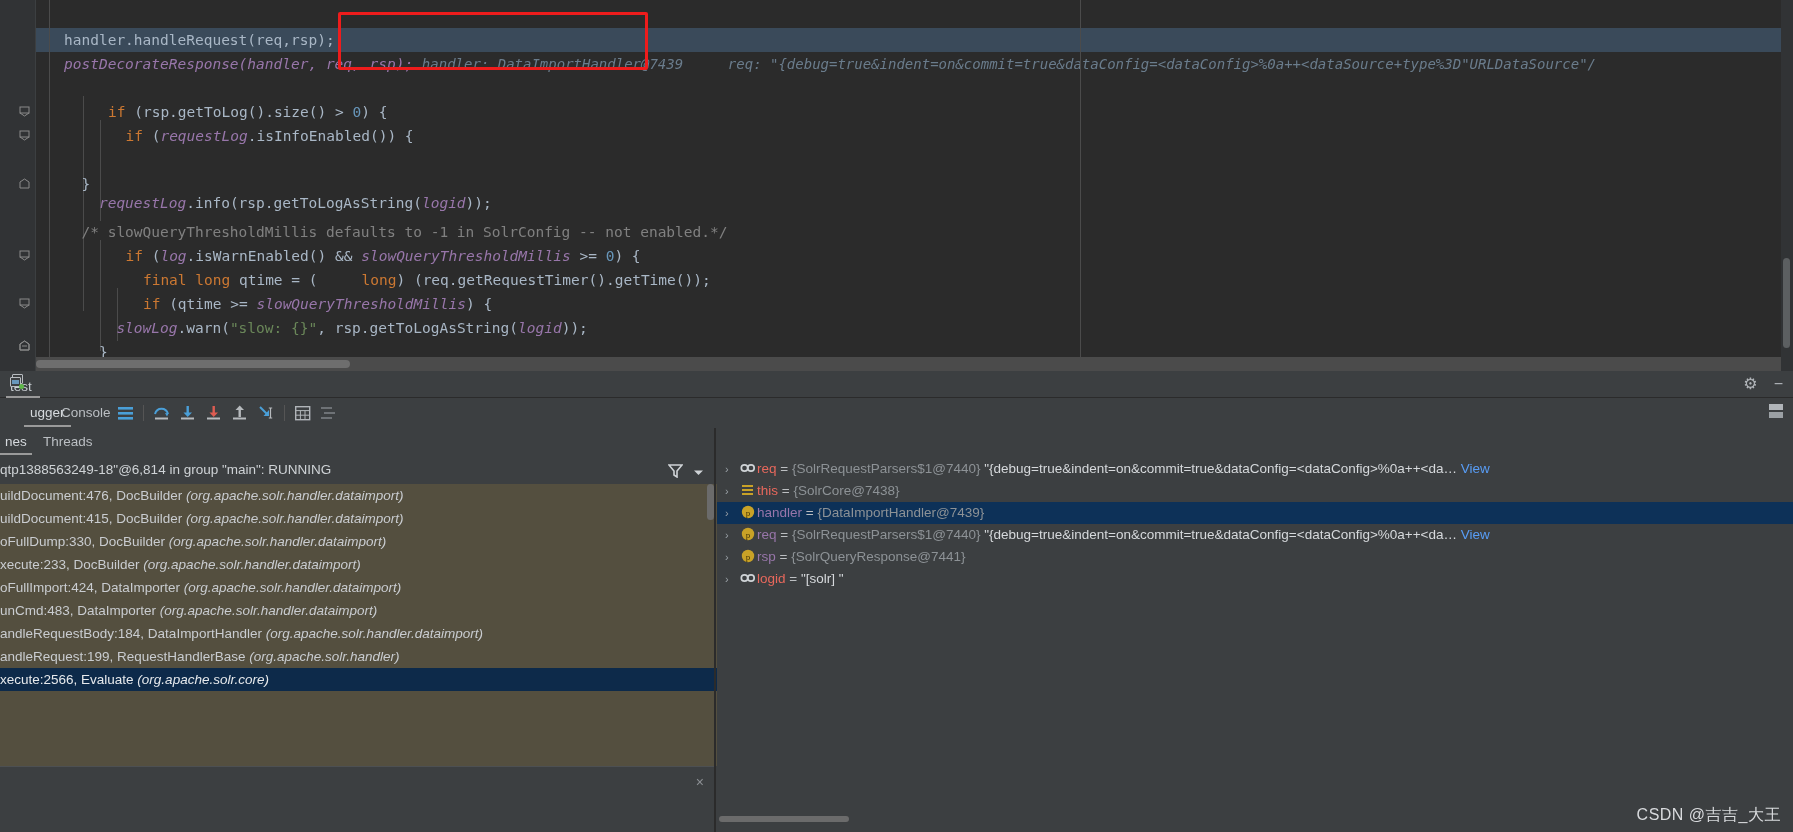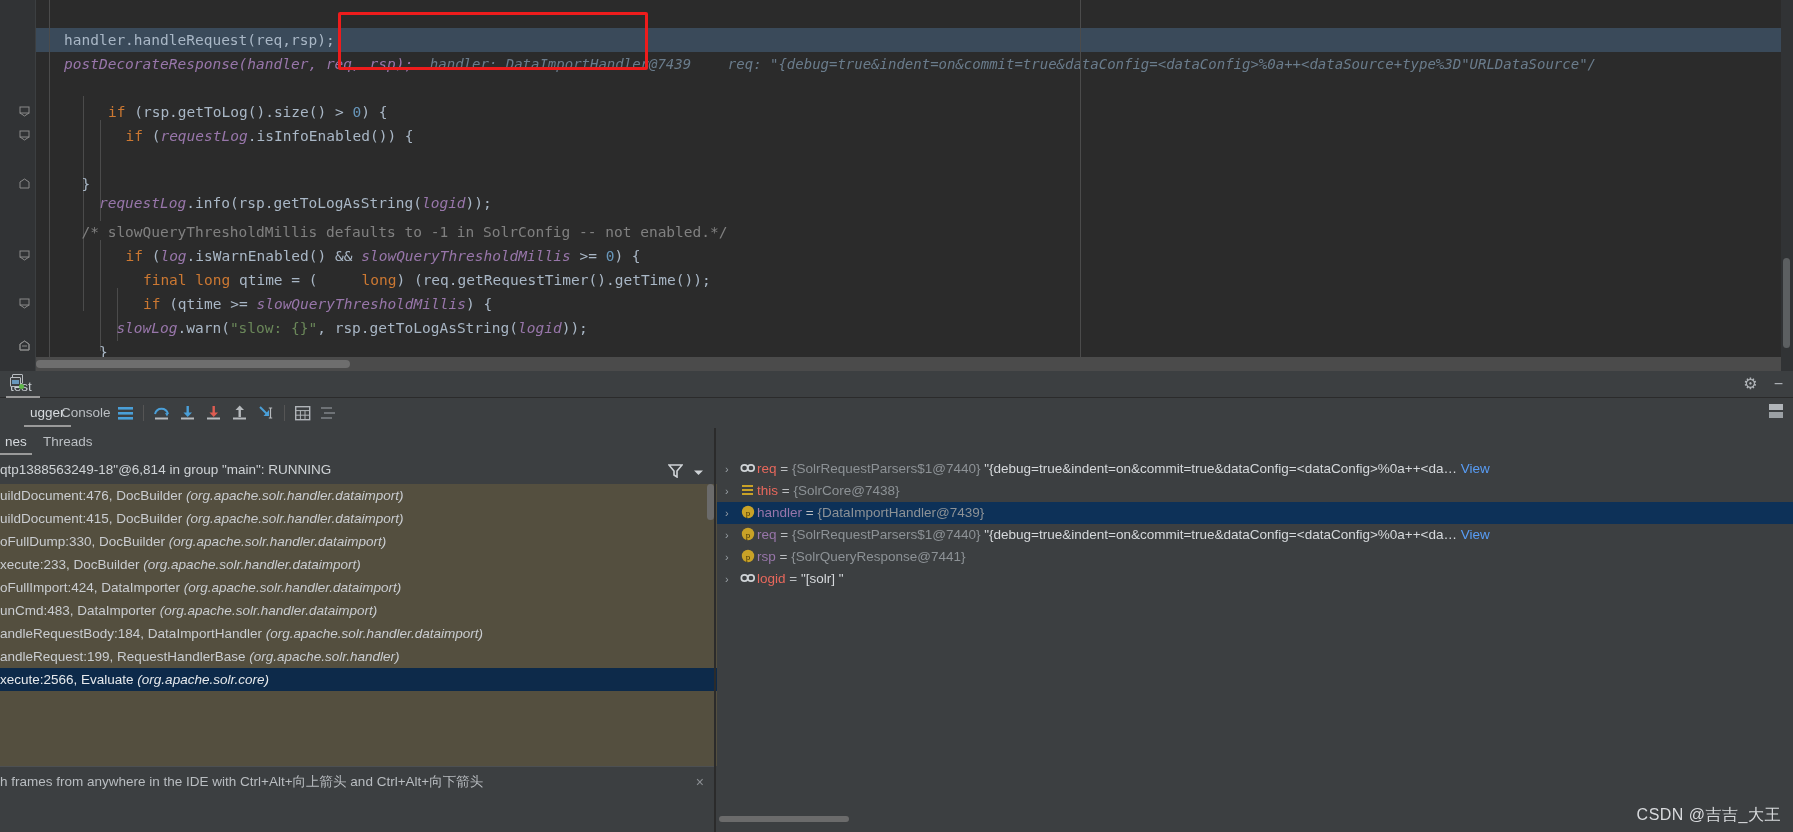--- a/index.html
+++ b/index.html
@@ -267,21 +267,21 @@
           <div class="line" style="top: 148px; left: 28px; margin-top: 43px;"><span>    </span><span class="fld">requestLog</span><span class="pl">.info(rsp.getToLogAsString(</span><span class="fld">logid</span><span class="pl">));</span></div>
           <div class="line" style="top: 172px; left: 28px;"><span>  </span><span class="pl">}</span></div>
           <div class="line" style="top: 220px; left: 28px;"><span>  </span><span class="cmt">/* slowQueryThresholdMillis defaults to -1 in SolrConfig -- not enabled.*/</span></div>
           <div class="line" style="top: 244px; left: 28px;"><span>  </span><span class="kw">if </span><span class="pl">(</span><span class="fld">log</span><span class="pl">.isWarnEnabled() &amp;&amp; </span><span class="fld">slowQueryThresholdMillis</span><span class="pl"> &gt;= </span><span class="num">0</span><span class="pl">) {</span></div>
           <div class="line" style="top: 268px; left: 28px;"><span>    </span><span class="kw">final long </span><span class="pl">qtime = (</span><span class="kw">long</span><span class="pl">) (req.getRequestTimer().getTime());</span></div>
           <div class="line" style="top: 292px; left: 28px;"><span>    </span><span class="kw">if </span><span class="pl">(qtime &gt;= </span><span class="fld">slowQueryThresholdMillis</span><span class="pl">) {</span></div>
           <div class="line" style="top: 316px; left: 28px;"><span>      </span><span class="fld">slowLog</span><span class="pl">.warn(</span><span class="str">"slow: {}"</span><span class="pl">, rsp.getToLogAsString(</span><span class="fld">logid</span><span class="pl">));</span></div>
           <div class="line" style="top: 340px; left: 28px;"><span>    </span><span class="pl">}</span></div>
         </div>
 
-      <div class="line" style="top:28px; left:324px;">
+      <div class="line" style="top:28px; left:316px;">
         <span class="hint">handler: DataImportHandler@7439</span>
       </div>
       <div class="line" style="top:28px; left:622px;">
         <span class="hint">req: "{debug=true&amp;indent=on&amp;commit=true&amp;dataConfig=&lt;dataConfig&gt;%0a++&lt;dataSource+type%3D"URLDataSource"/</span>
       </div>
 
       <div class="ed-vsplit" style="left:1044px"></div>
     </div>
 
     <div class="redbox"></div>
@@ -424,21 +424,20 @@
           <div class="frow"><span>xecute:233, DocBuilder </span><span class="pkg">(org.apache.solr.handler.dataimport)</span></div>
           <div class="frow"><span>oFullImport:424, DataImporter </span><span class="pkg">(org.apache.solr.handler.dataimport)</span></div>
           <div class="frow"><span>unCmd:483, DataImporter </span><span class="pkg">(org.apache.solr.handler.dataimport)</span></div>
           <div class="frow"><span>andleRequestBody:184, DataImportHandler </span><span class="pkg">(org.apache.solr.handler.dataimport)</span></div>
           <div class="frow"><span>andleRequest:199, RequestHandlerBase </span><span class="pkg">(org.apache.solr.handler)</span></div>
           <div class="frow sel"><span>xecute:2566, Evaluate </span><span class="pkg">(org.apache.solr.core)</span></div>
         </div>
       <div class="frames-sb"></div>
 
       <div class="statusbar">
-        <span>h frames from anywhere in the IDE with Ctrl+Alt+向上箭头 and Ctrl+Alt+向下箭头</span>
         <span class="sx">×</span>
       </div>
     </div>
 
     <div class="vsplitter"></div>
 
 
     <div class="varspane" id="vars-pane">
         <div class="vrow"><span class="vchev">›</span><span class="vicon"><svg width="16" height="12" style="vertical-align:-1px">
               <circle cx="4.5" cy="6" r="3.2" fill="none" stroke="#cfd3d6" stroke-width="1.7"></circle>

